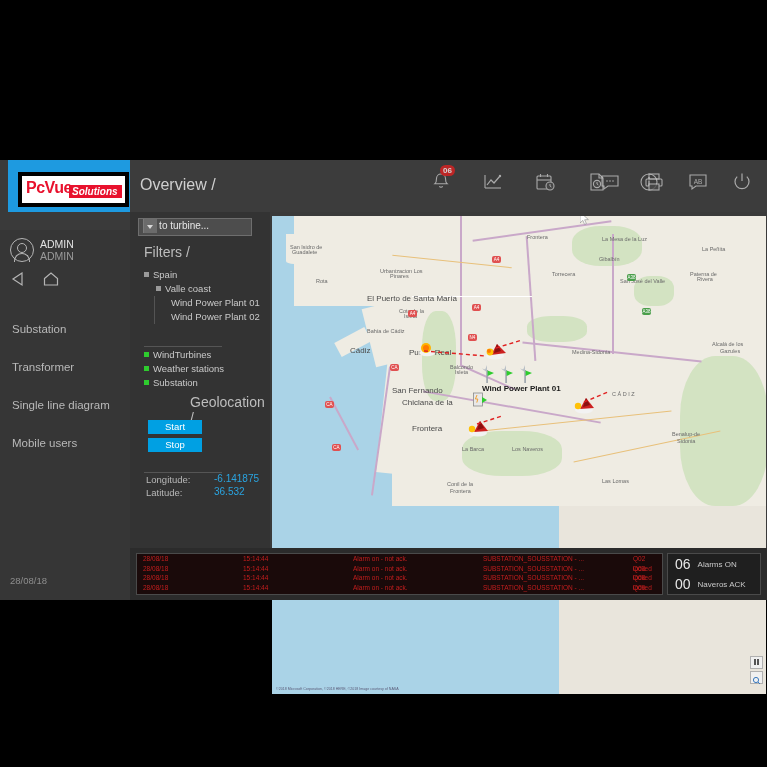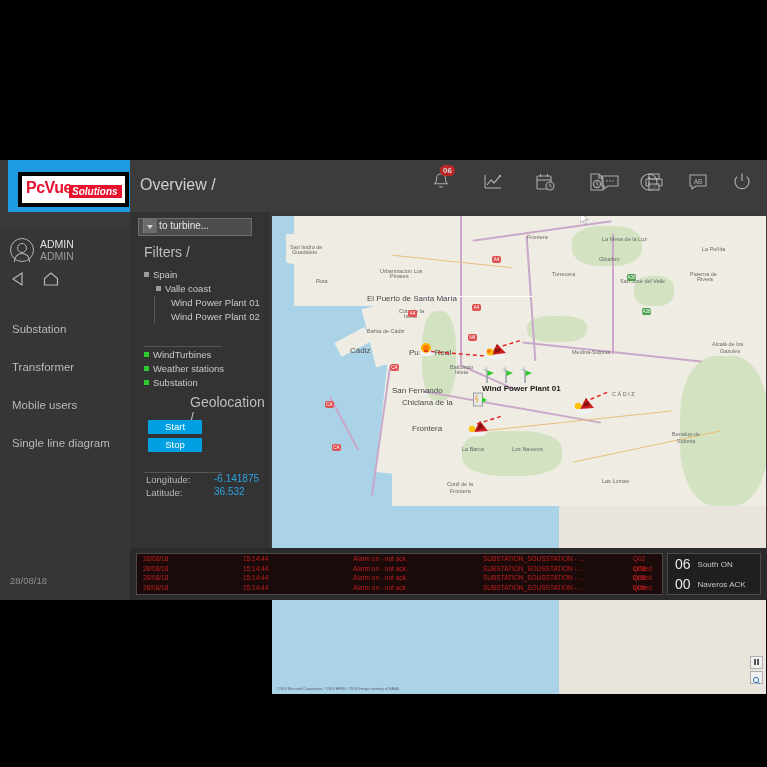--- a/index.html
+++ b/index.html
@@ -193,22 +193,22 @@
       <div>
         <svg width="18" height="18" viewBox="0 0 18 18">
             <path d="M2.5 8.5L9 3l6.5 5.5V15h-13z" fill="none" stroke="#b5b5b5" stroke-width="1.2"></path>
           </svg>
       </div>
     </div>
 
     <div class="menu">
       <div class="mi">Substation</div>
       <div class="mi">Transformer</div>
+      <div class="mi">Single line diagram</div>
       <div class="mi">Mobile users</div>
-      <div class="mi">Single line diagram</div>
     </div>
 
     <div class="clock">
       <div class="cdate">28/08/18</div>
     </div>
   </div>
 
   <div class="filters">
     <div class="combo">
       <span>Go to turbine...</span>
@@ -451,21 +451,21 @@
           <div class="c1">28/08/18</div>
           <div class="c2">15:14:44</div>
           <div class="c3">Alarm on - not ack.</div>
           <div class="c4">SUBSTATION_SOUSSTATION - ...</div>
           <div class="c5">Q09 locked</div>
         </div>
       </div>
     <div class="acount">
       <div class="acrow">
         <span class="acnum">06</span>
-        <span class="aclab">South ON</span>
+        <span class="aclab">Alarms ON</span>
       </div>
       <div class="acrow">
         <span class="acnum">00</span>
         <span class="aclab">Naveros ACK</span>
       </div>
     </div>
   </div>
 </div>
 
 </body></html>

